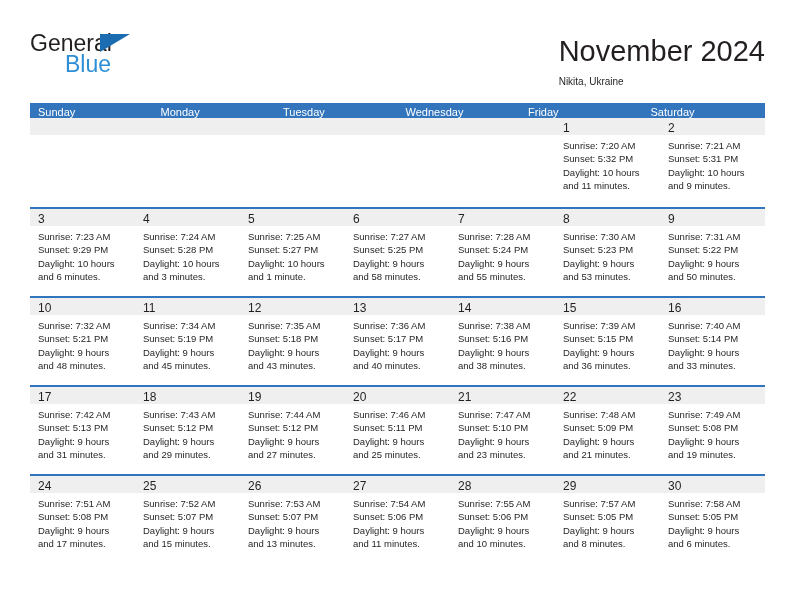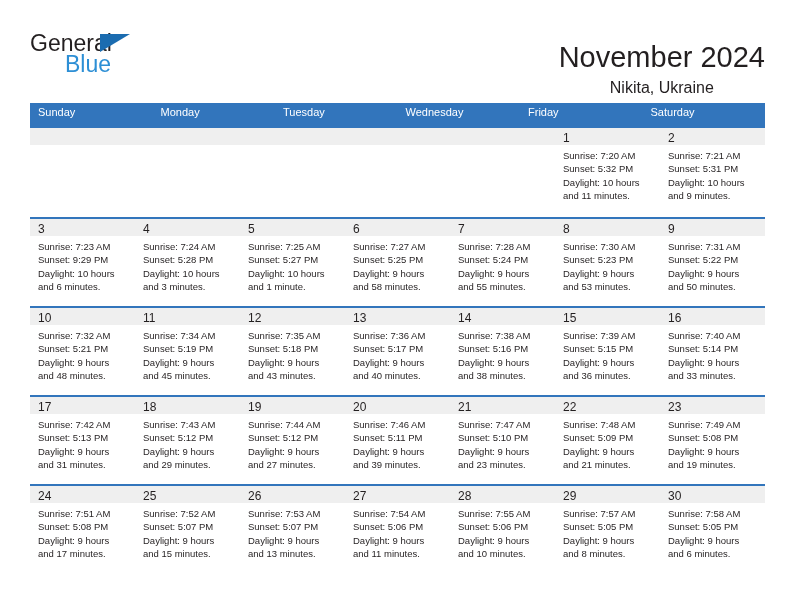--- a/index.html
+++ b/index.html
@@ -60,50 +60,50 @@
     top: 21px;
     font-size: 23px;
     line-height: 23px;
     color: #2d8fd5;
     white-space: nowrap;
   }
 
   .title-wrap {
     position: absolute;
     right: 0;
-    top: 14px;
-    text-align: center;
+    top: 8px;
+    text-align: left;
     margin-left: 48px;
   }
   .cal-title {
     font-size: 29px;
     line-height: 34px;
     color: #231f20;
     font-weight: normal;
     white-space: nowrap;
   }
   .cal-sub {
     margin-top: 5px;
-    font-size: 16px;
+    font-size: 10px;
     line-height: 18px;
     color: #231f20;
     white-space: nowrap;
   }
 
   
   .calendar {
     position: absolute;
     left: 30px;
     top: 103px;
     width: 735px;
   }
   .weekday-row {
     display: flex;
     background: #3275bc;
-    height: 25px;
+    height: 15px;
   }
   .weekday {
     flex: 1 1 0;
     color: #ffffff;
     font-size: 11px;
     line-height: 19px;
     padding-left: 8px;
     box-sizing: border-box;
     white-space: nowrap;
     overflow: hidden;
@@ -374,21 +374,21 @@
               <div class="day-line">Daylight: 9 hours</div>
               <div class="day-line">and 27 minutes.</div>
             </div>
           </div>
           <div class="day-cell">
             <div class="day-num-band"><span class="day-num">20</span></div>
             <div class="day-body">
               <div class="day-line">Sunrise: 7:46 AM</div>
               <div class="day-line">Sunset: 5:11 PM</div>
               <div class="day-line">Daylight: 9 hours</div>
-              <div class="day-line">and 39 minutes.</div>
+              <div class="day-line">and 25 minutes.</div>
             </div>
           </div>
           <div class="day-cell">
             <div class="day-num-band"><span class="day-num">21</span></div>
             <div class="day-body">
               <div class="day-line">Sunrise: 7:47 AM</div>
               <div class="day-line">Sunset: 5:10 PM</div>
               <div class="day-line">Daylight: 9 hours</div>
               <div class="day-line">and 23 minutes.</div>
             </div>

